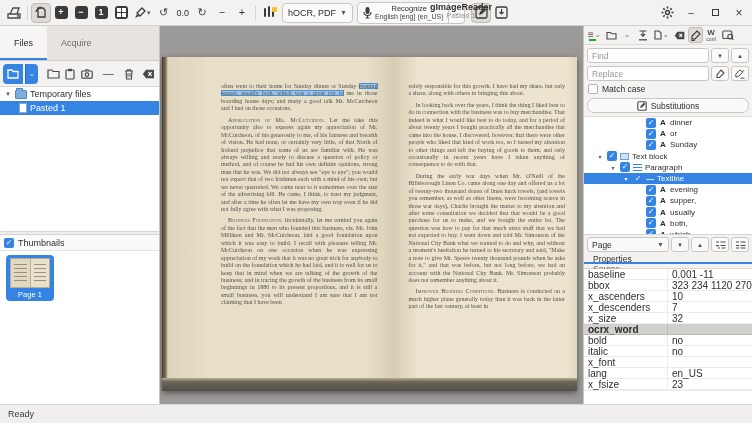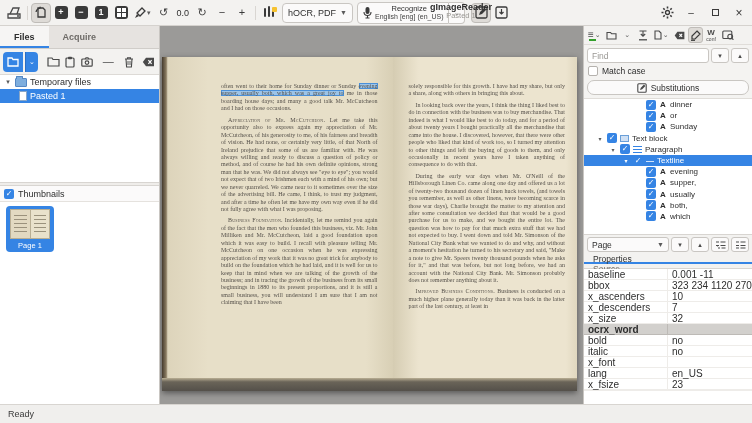--- a/index.html
+++ b/index.html
@@ -45,29 +45,29 @@
 
   svg.ic { display:block; }
 
   
   .main { position:absolute; top:26px; left:0; right:0; bottom:19px; display:flex; }
   .sidebar { width:160px; background:#fff; border-right:1px solid #c9c6c2; display:flex; flex-direction:column; }
   .canvas { width:423px; background:#9b9a98; position:relative; overflow:hidden; }
   .output { width:169px; background:#f4f3f1; border-left:1px solid #c9c6c2; display:flex; flex-direction:column; }
 
   
-  .tabbar { height:23px; background:#e6e3e0; display:flex; border-bottom:1px solid #d0cdc9;font-weight:bold; }
+  .tabbar { height:35px; background:#e6e3e0; display:flex; border-bottom:1px solid #d0cdc9; }
   .tab { padding:0 14px; display:flex; align-items:center; font-size:9px; color:#6e6b67; }
   .tab.active { background:#f6f5f4; color:#2e2e2e; box-shadow:inset 0 -2px 0 #3584e4; }
   .stoolbar { height:26px; background:#f3f2f0; border-bottom:1px solid #ddDad6; display:flex; align-items:center; padding:0 3px; gap:2px; }
   .bluebtn { height:20px; background:#3584e4; color:#fff; border-radius:4px 0 0 4px; display:flex; align-items:center; padding:0 4px; }
   .bluedrop { height:20px; width:15px; background:#3584e4; color:#fff; border-radius:0 4px 4px 0;
               border-left:1px solid #2a6ec4; display:flex; align-items:center; justify-content:center; }
   .sicon { width:18px; height:18px; display:flex; align-items:center; justify-content:center; color:#4a4a4a; border-radius:3px; }
-  .filetree { height:107px; background:#fff; overflow:hidden; }
+  .filetree { height:144px; background:#fff; overflow:hidden; }
   .trow { height:14px; display:flex; align-items:center; gap:3px; font-size:9px; padding-left:4px; }
   .trow .exp { width:8px; font-size:7px; color:#5a5a5a; text-align:center; }
   .trow.sel { background:#3584e4; color:#fff; padding-left:19px; }
   .folder { width:12px; height:9px; background:#7eaede; border:1px solid #5588c4; border-radius:1px; position:relative; }
   .folder:before { content:""; position:absolute; top:-3px; left:0; width:5px; height:2px; background:#7eaede; border:1px solid #5588c4; border-bottom:none; border-radius:1px 1px 0 0; }
   .pageicon { width:8px; height:10px; background:#fff; border:1px solid #8aa7c8; }
   .splitter { height:4px; background:#efedea; border-top:1px solid #d8d5d1; border-bottom:1px solid #d8d5d1; }
   .thumbhead { height:16px; display:flex; align-items:center; gap:4px; padding-left:4px; background:#fbfafa; border-bottom:1px solid #e5e2de; }
   .thumbarea { flex:1; background:#fff; padding:4px 6px; }
   .thumbcard { width:48px; padding:3px 3px 2px; background:#3584e4; border-radius:4px; display:flex; flex-direction:column; align-items:center; gap:2px; }
@@ -435,20 +435,34 @@
 
       <div class="findrow">
         <input class="tinput" type="text" placeholder="Find" style="">
         <div class="fbtn">
             <span>▾</span>
           </div>
         <div class="fbtn">
             <span>▴</span>
           </div>
       </div>
+      <div class="findrow">
+        <input class="tinput" type="text" placeholder="Replace" style="">
+        <div class="fbtn">
+          <svg class="ic" width="10" height="10" viewBox="0 0 10 10">
+              <path d="M6 1l3 3-4.5 4.5H2V6z" fill="none" stroke="#4a4a4a" stroke-width="1.1"></path>
+            </svg>
+        </div>
+        <div class="fbtn">
+          <svg class="ic" width="10" height="10" viewBox="0 0 10 10">
+              <path d="M5 0.8l2.5 2.5L3 7.8H0.8V5.3z" fill="none" stroke="#4a4a4a" stroke-width="1"></path>
+              <path d="M7.2 3l2-2M5.5 9.2h4" stroke="#4a4a4a" stroke-width="1"></path>
+            </svg>
+        </div>
+      </div>
       <div class="mcrow">
         <span class="cb off">✓</span>
         <span>Match case</span>
       </div>
       <div class="subsbtn">
         <svg class="ic" width="10" height="10" viewBox="0 0 10 10">
             <rect x="0.8" y="0.8" width="8.4" height="8.4" rx="1" fill="none" stroke="#4a4a4a" stroke-width="1.1"></rect>
             <path d="M3 7l0.8-2.2L7 1.6l1.4 1.4L5.2 6.2z" fill="#4a4a4a"></path>
           </svg>
         <span>Substitutions</span>

